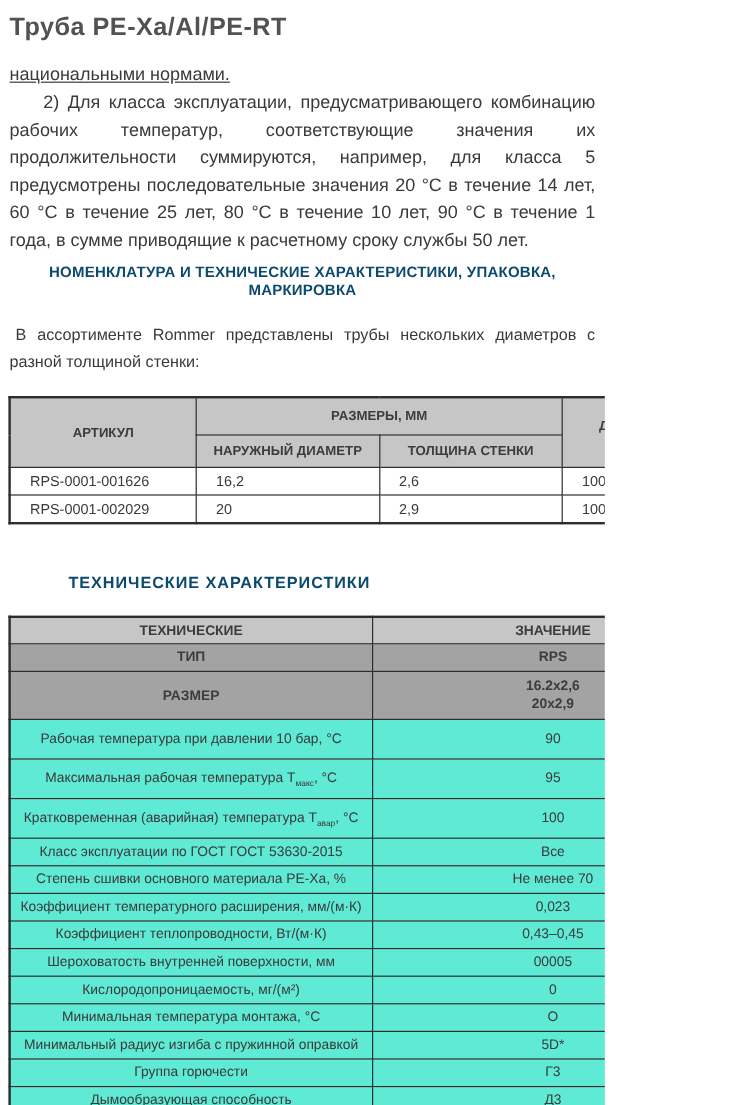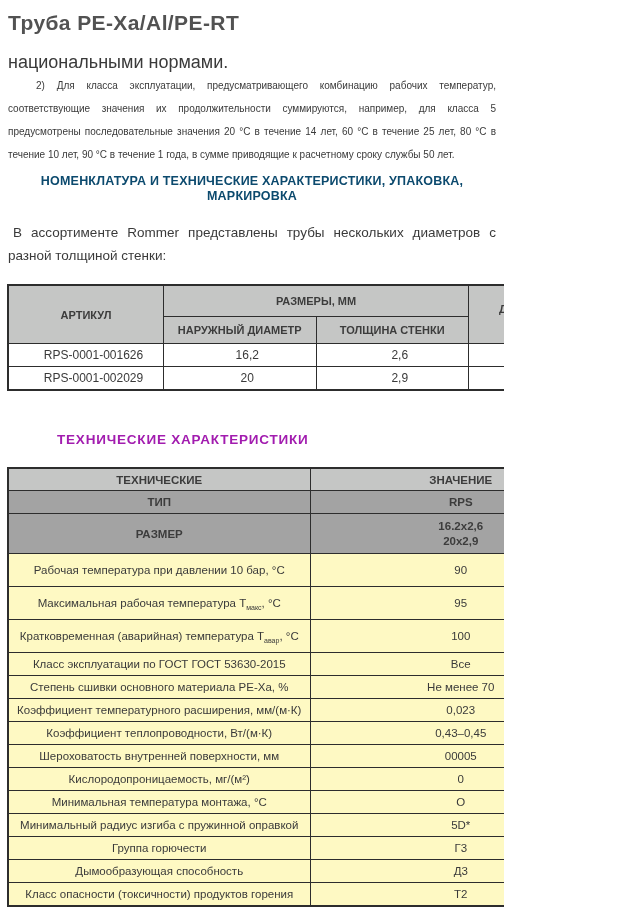--- a/index.html
+++ b/index.html
@@ -5,55 +5,55 @@
   html,body{margin:0;padding:0;background:#ffffff;}
   .page{
     width:504px;height:921px;margin:0;background:#ffffff;overflow:hidden;
     font-family:"Liberation Sans","DejaVu Sans",sans-serif;color:#3a3a3a;
     box-sizing:border-box;
   }
   .page-title{
     margin:9px 8px 0;font-size:21px;line-height:27px;font-weight:600;
     color:#525252;letter-spacing:0.4px;
   }
-  .p-norm{margin:15px 8px 0;font-size:18px;line-height:23px;}
+  .p-norm{margin:15px 8px 0;font-size:15px;line-height:23px;text-decoration:underline;}
   .p-note{
-    margin:0 8px;font-size:10px;line-height:23px;
+    margin:0 8px;font-size:15px;line-height:23px;
     text-align:justify;text-align-last:left;text-indent:28px;
   }
   .section-heading{
     margin:8px 8px 0;text-align:center;font-size:12.5px;line-height:15px;
     font-weight:bold;color:#0c4a6e;letter-spacing:0.2px;
   }
   .p-assort{
     margin:17px 8px 17px;font-size:13.5px;line-height:23px;
     text-align:justify;text-align-last:left;text-indent:5px;
   }
   table{border-collapse:collapse;table-layout:fixed;width:606px;margin-left:7px;}
   table, th, td{border:1px solid #2d2d2d;}
   table{border-width:2px;}
   th{background:#c5c6c5;font-weight:bold;color:#3c3c3c;}
   .nom{margin-top:13px;font-size:12px;}
   .nom th{font-size:11px;}
   .nom .h1 th{height:28px;}
   .nom .h2 th{height:24px;}
-  .nom td{height:20px;text-align:center;background:#ffffff;padding-left:16px;}
+  .nom td{height:20px;background:#ffffff;padding-left:16px;}
   .w-art{width:152px;}
   .w-dia{width:153px;}
   .w-thk{width:157px;}
   .w-len{width:140px;}
   .pre{white-space:pre-line;}
   .specs-heading{
-    margin:41px 0 0 57px;font-size:13.5px;font-weight:bold;color:#a21caf;
+    margin:41px 0 0 57px;font-size:13.5px;font-weight:bold;color:#0c4a6e;
     letter-spacing:0.8px;
   }
   .specs{margin-top:20px;font-size:11.5px;}
   .specs th{height:19px;font-size:11.5px;}
   .specs col.c1{width:302px;}
-  .specs td{height:20px;text-align:center;background:#fef9c3;vertical-align:middle;}
+  .specs td{height:20px;text-align:center;background:#5eead4;vertical-align:middle;}
   .specs tr.meta td{background:#a3a3a3;font-weight:bold;color:#3c3c3c;}
   .specs tr.tall td{height:30px;}
   .specs tr.tall2 td{height:37px;}
   .specs td.val{white-space:pre-line;line-height:15px;}
   .specs sub{font-size:7px;line-height:0;}
 </style>
 </head>
 <body>
 
 <div class="page">

